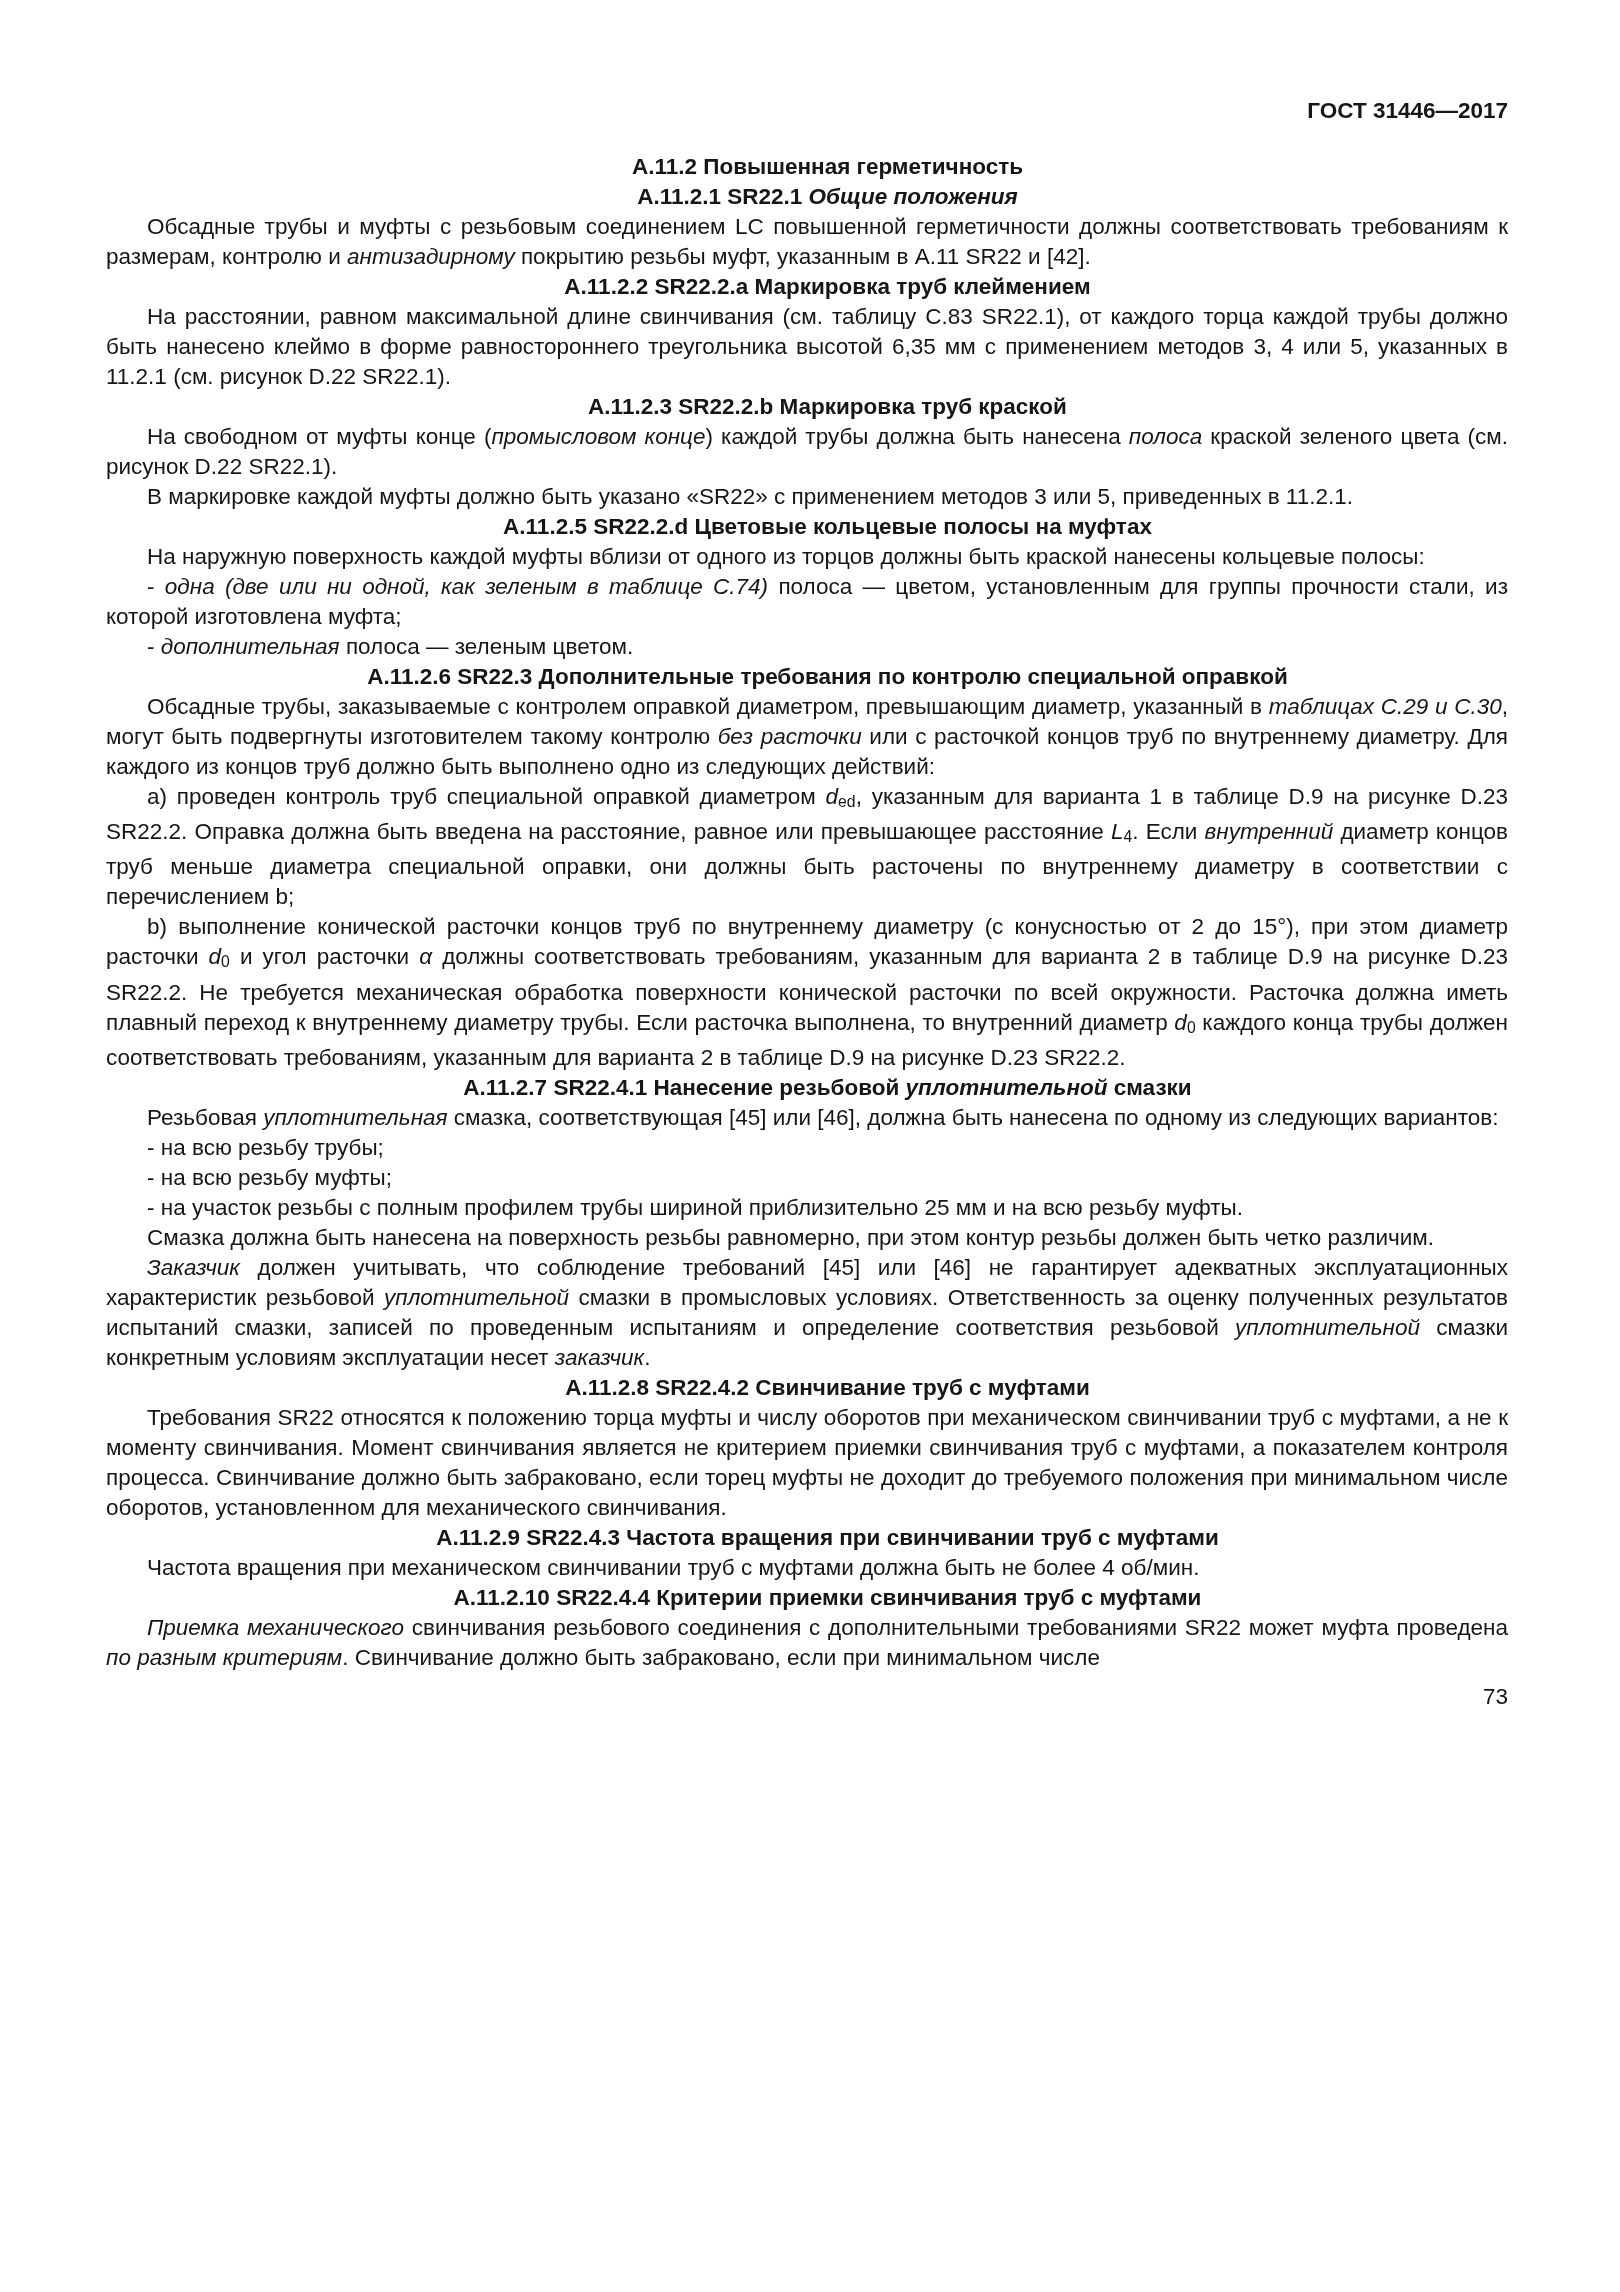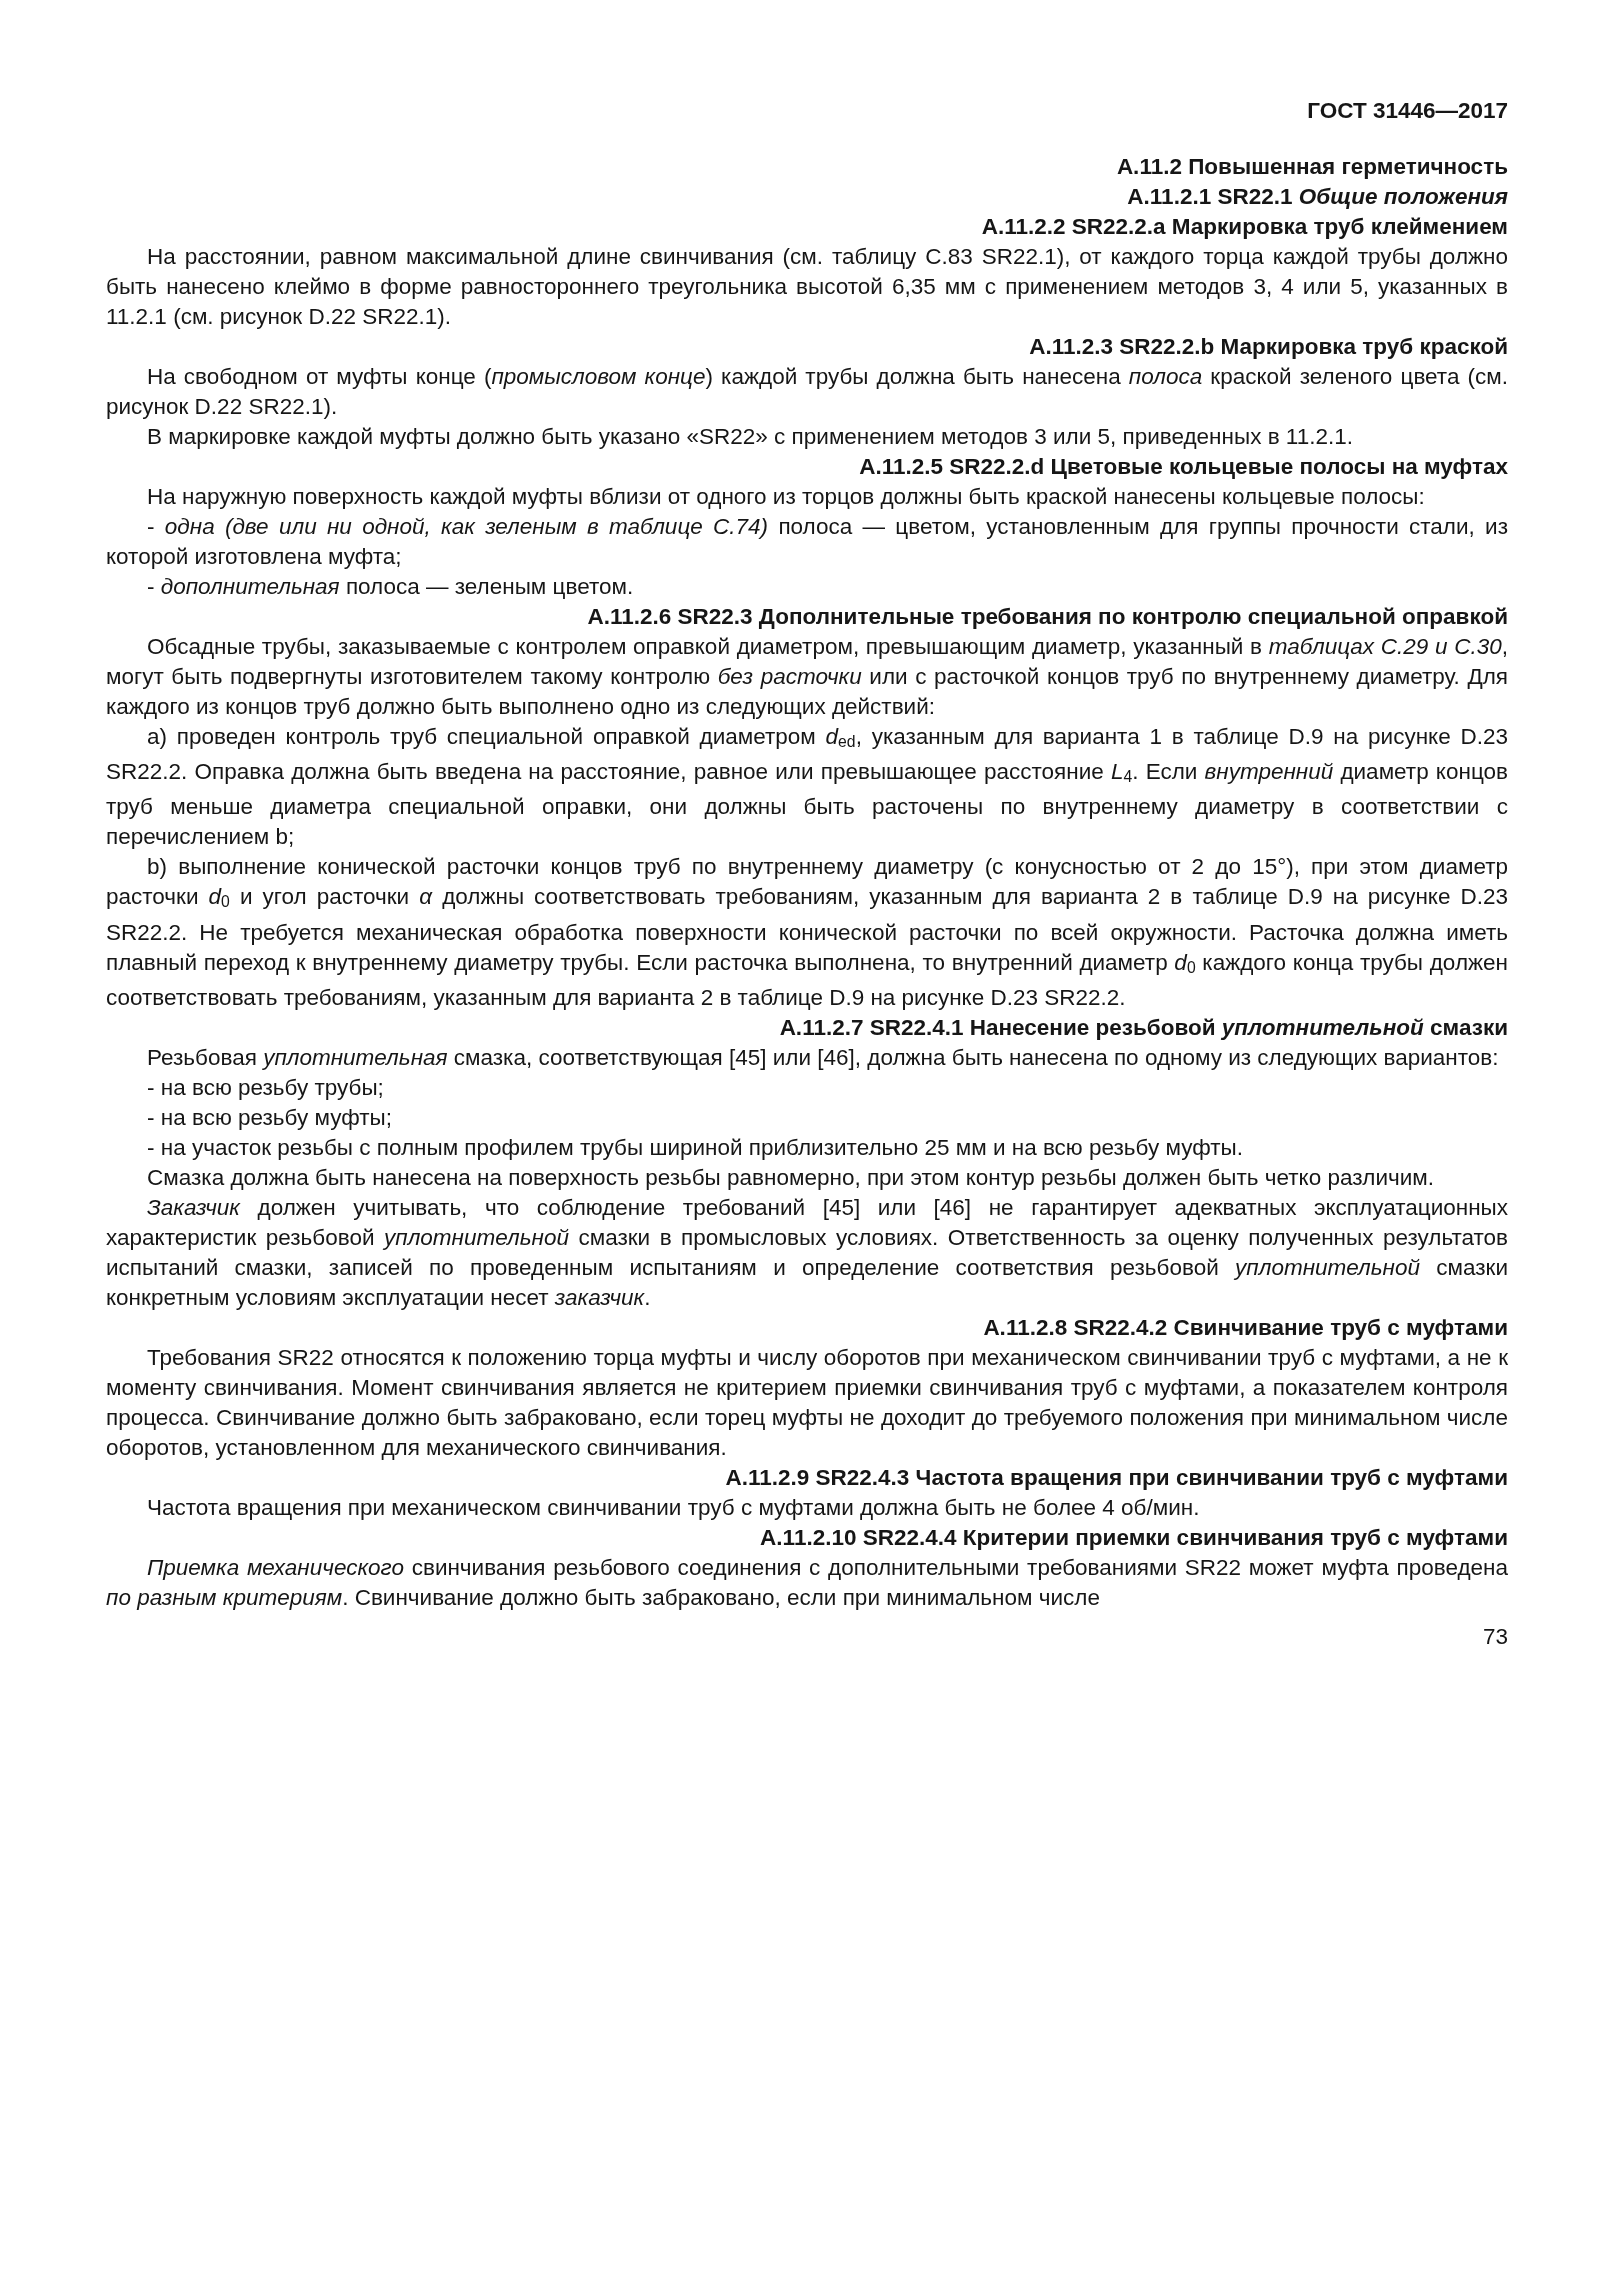--- a/index.html
+++ b/index.html
@@ -25,40 +25,41 @@
     font-weight: bold;
     margin: 0 0 25.5px 0;
   }
   .para {
     margin: 0;
     text-indent: 41px;
     text-align: justify;
   }
   .para.heading {
     font-weight: bold;
-    text-align: right;
+    text-align: center;
   }
   .run-b { font-weight: bold; }
   .run-i { font-style: italic; }
   .run-bi { font-weight: bold; font-style: italic; }
   .run-sub { font-size: 0.7em; vertical-align: -0.22em; letter-spacing: 0; }
   .page-number {
     text-align: right;
     margin-top: 9px;
   }
 </style>
 </head>
 <body>
 
 <div class="page">
   <div class="doc-header">ГОСТ 31446—2017</div>
 
   <div>
       <p class="para heading"><span class="run-b">А.11.2 Повышенная герметичность</span></p>
       <p class="para heading"><span class="run-b">А.11.2.1 SR22.1 </span><span class="run-bi">Общие положения</span></p>
+      <p class="para"><span>Обсадные трубы и муфты с резьбовым соединением LC повышенной герметичности должны соответствовать требованиям к размерам, контролю и </span><span class="run-i">антизадирному</span><span> покрытию резьбы муфт, указанным в А.11 SR22 и [42].</span></p>
       <p class="para heading"><span class="run-b">А.11.2.2 SR22.2.a Маркировка труб клеймением</span></p>
       <p class="para"><span>На расстоянии, равном максимальной длине свинчивания (см. таблицу С.83 SR22.1), от каждого торца каждой трубы должно быть нанесено клеймо в форме равностороннего треугольника высотой 6,35 мм с применением методов 3, 4 или 5, указанных в 11.2.1 (см. рисунок D.22 SR22.1).</span></p>
       <p class="para heading"><span class="run-b">А.11.2.3 SR22.2.b Маркировка труб краской</span></p>
       <p class="para"><span>На свободном от муфты конце (</span><span class="run-i">промысловом конце</span><span>) каждой трубы должна быть нанесена </span><span class="run-i">полоса</span><span> краской зеленого цвета (см. рисунок D.22 SR22.1).</span></p>
       <p class="para"><span>В маркировке каждой муфты должно быть указано «SR22» с применением методов 3 или 5, приведенных в 11.2.1.</span></p>
       <p class="para heading"><span class="run-b">А.11.2.5 SR22.2.d Цветовые кольцевые полосы на муфтах</span></p>
       <p class="para"><span>На наружную поверхность каждой муфты вблизи от одного из торцов должны быть краской нанесены кольцевые полосы:</span></p>
       <p class="para"><span>- </span><span class="run-i">одна (две или ни одной, как зеленым в таблице С.74)</span><span> полоса — цветом, установленным для группы прочности стали, из которой изготовлена муфта;</span></p>
       <p class="para"><span>- </span><span class="run-i">дополнительная</span><span> полоса — зеленым цветом.</span></p>
       <p class="para heading"><span class="run-b">А.11.2.6 SR22.3 Дополнительные требования по контролю специальной оправкой</span></p>

